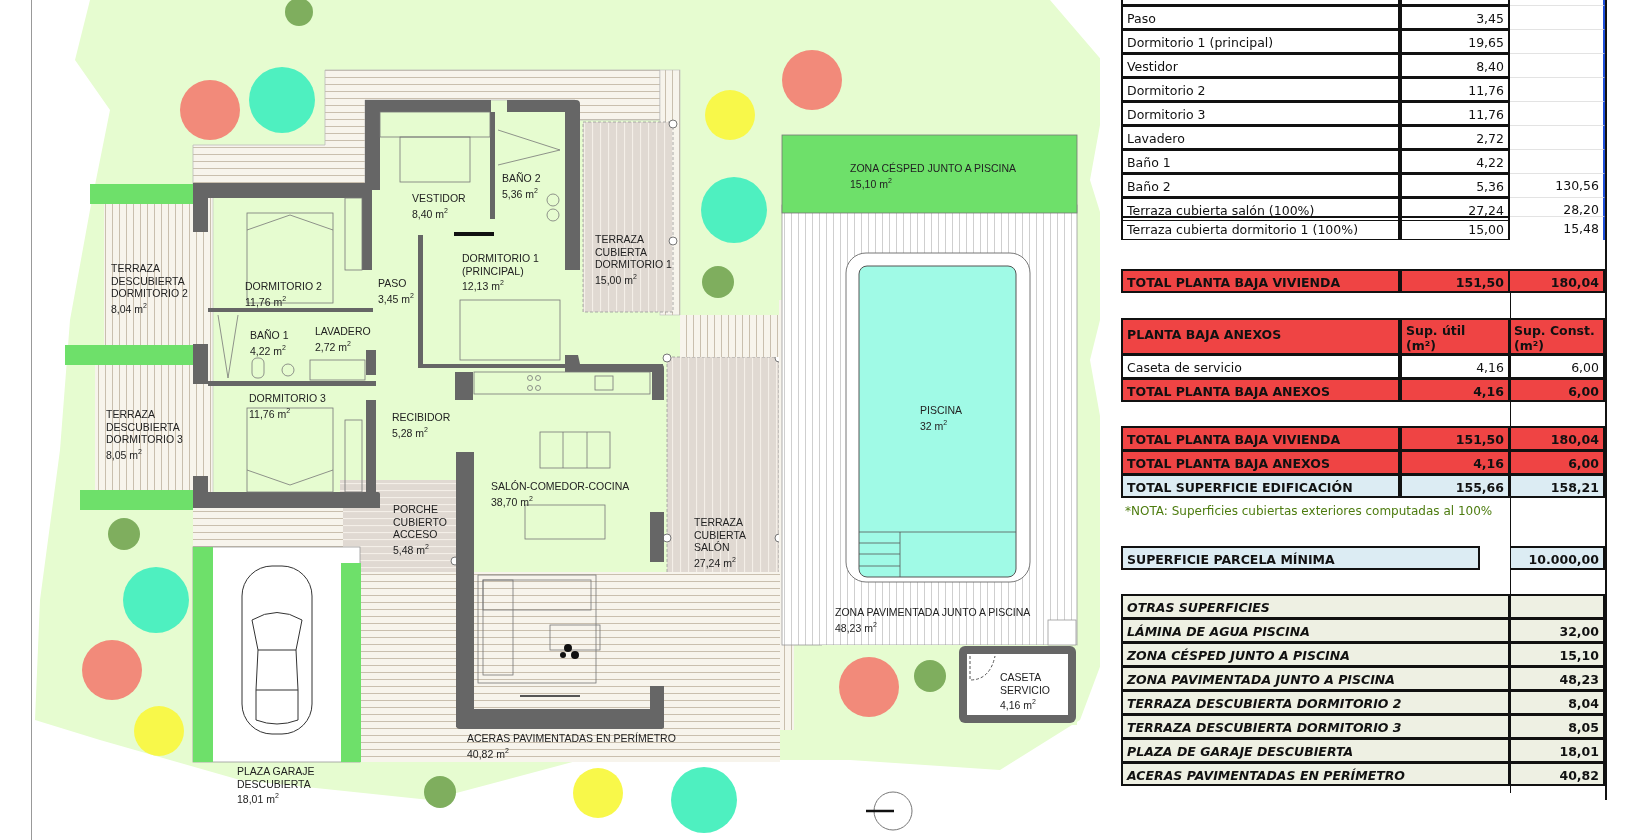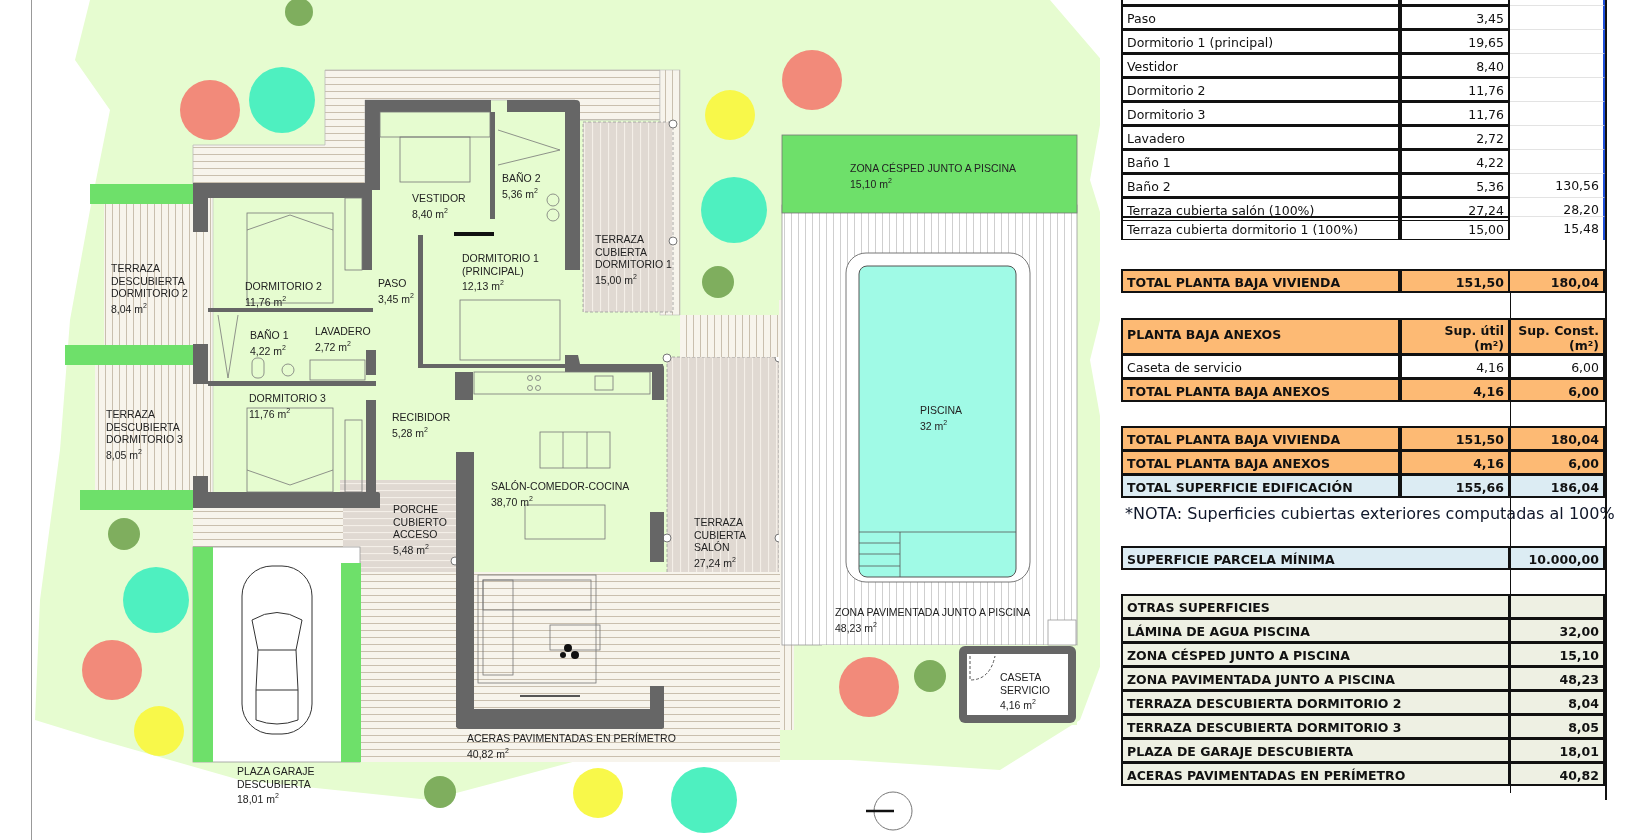--- a/index.html
+++ b/index.html
@@ -13,29 +13,29 @@
   .tbl { position:absolute; left:1121px; font-family:"DejaVu Sans", sans-serif; font-size:12.5px; color:#111; }
   .row { position:absolute; left:0; width:484px; height:24px; }
   .cell { position:absolute; top:0; height:24px; line-height:24px; box-sizing:border-box; padding:0 4px; overflow:hidden; white-space:nowrap; }
   .c1 { left:0; width:279px; }
   .c2 { left:279px; width:110px; text-align:right; }
   .c3 { left:389px; width:95px; text-align:right; }
   .bordered .c1, .bordered .c2 { border:2px solid #111; border-bottom-width:1px; }
   .bordered.c3b .c3 { border:2px solid #111; border-left:0; border-bottom-width:1px; }
   .gridline .c3 { border-top:1px solid #e3e3e3; border-right:2px solid #1d4ed8; }
   .bold { font-weight:bold; }
-  .beige .c1, .beige .c2, .beige .c3 { background:#fdba74; }
+  .beige .c1, .beige .c2, .beige .c3 { background:#ef4444; }
   .blue .c1, .blue .c2, .blue .c3 { background:#dcecf3; }
   .two-line { height:36px; }
   .two-line .cell { height:36px; line-height:15px; padding-top:3px; }
   .two-line .c1 { line-height:30px; padding-top:0; }
-  .two-line .c2, .two-line .c3 { text-align:right; font-weight:bold; }
-  .note { position:absolute; left:1125px; font-family:"DejaVu Sans", sans-serif; font-size:16px; color:#0f172a; }
+  .two-line .c2, .two-line .c3 { text-align:left; font-weight:bold; }
+  .note { position:absolute; left:1125px; font-family:"DejaVu Sans", sans-serif; font-size:12px; color:#4d7c0f; }
   .olive .c1, .olive .c3 { background:#eef0e3; }
-  .wide .c1 { width:389px; }
+  .wide .c1 { width:389px;font-style:italic; }
 </style>
 </head>
 <body>
 
 <div class="page-border"></div>
 
 <svg class="plan" width="1100" height="840" viewBox="0 0 1100 840">
   <defs>
     <pattern id="vstripe" width="7" height="10" patternUnits="userSpaceOnUse">
       <rect width="7" height="10" fill="#f7f4ec"></rect>
@@ -363,29 +363,29 @@
       <div class="cell c3">180,04</div>
   </div>
   <div class="row bordered c3b beige bold" style="top:450px">
     <div class="cell c1">TOTAL PLANTA BAJA ANEXOS</div>
       <div class="cell c2">4,16</div>
       <div class="cell c3">6,00</div>
   </div>
   <div class="row bordered c3b blue bold" style="top:474px">
     <div class="cell c1" style="border-bottom-width:2px">TOTAL SUPERFICIE EDIFICACIÓN</div>
       <div class="cell c2" style="border-bottom-width:2px">155,66</div>
-      <div class="cell c3" style="border-bottom-width:2px">186,04</div>
+      <div class="cell c3" style="border-bottom-width:2px">158,21</div>
   </div>
 </div>
 
 <div class="note" style="top:504px">*NOTA: Superficies cubiertas exteriores computadas al 100%</div>
 
 <div class="tbl" style="top:546px;width:484px;">
   <div class="row blue bold" style="top:0">
-    <div class="cell c1" style="width:389px;border:2px solid #111;">SUPERFICIE PARCELA MÍNIMA</div>
+    <div class="cell c1" style="width:359px;border:2px solid #111;">SUPERFICIE PARCELA MÍNIMA</div>
     <div class="cell c3" style="border:2px solid #111;border-left:0;">10.000,00</div>
   </div>
 </div>
 
 <div class="tbl" style="top:594px;width:484px;">
   <div class="row olive bold wide" style="top:0">
     <div class="cell c1" style="border:2px solid #111;border-bottom-width:1px;">OTRAS SUPERFICIES</div>
     <div class="cell c3" style="border:2px solid #111;border-left:0;border-bottom-width:1px;"></div>
   </div>
   <div class="row olive bold wide" style="top:24px">

